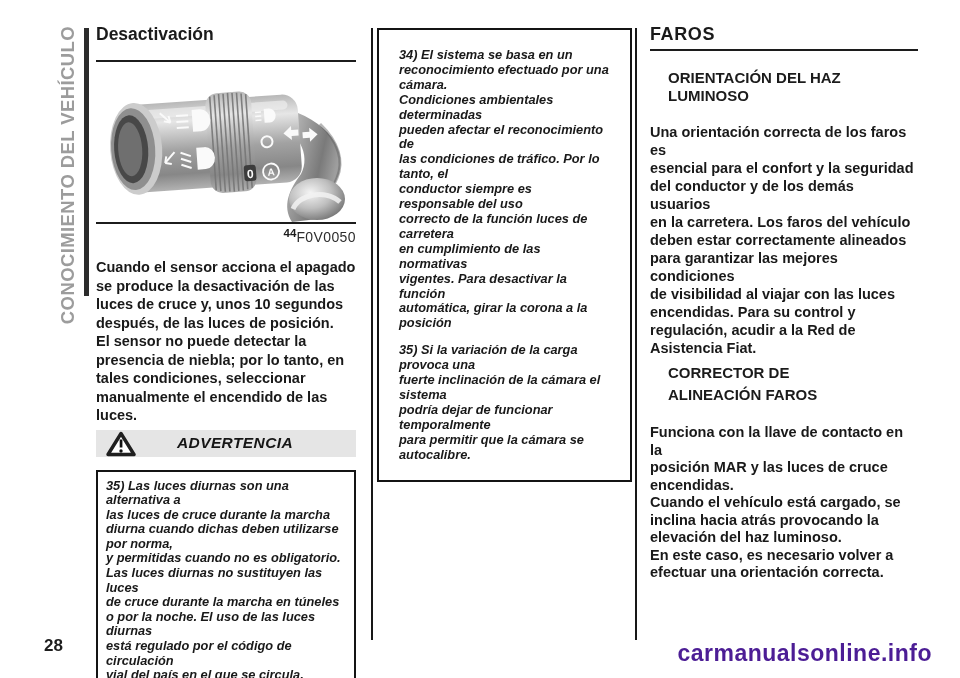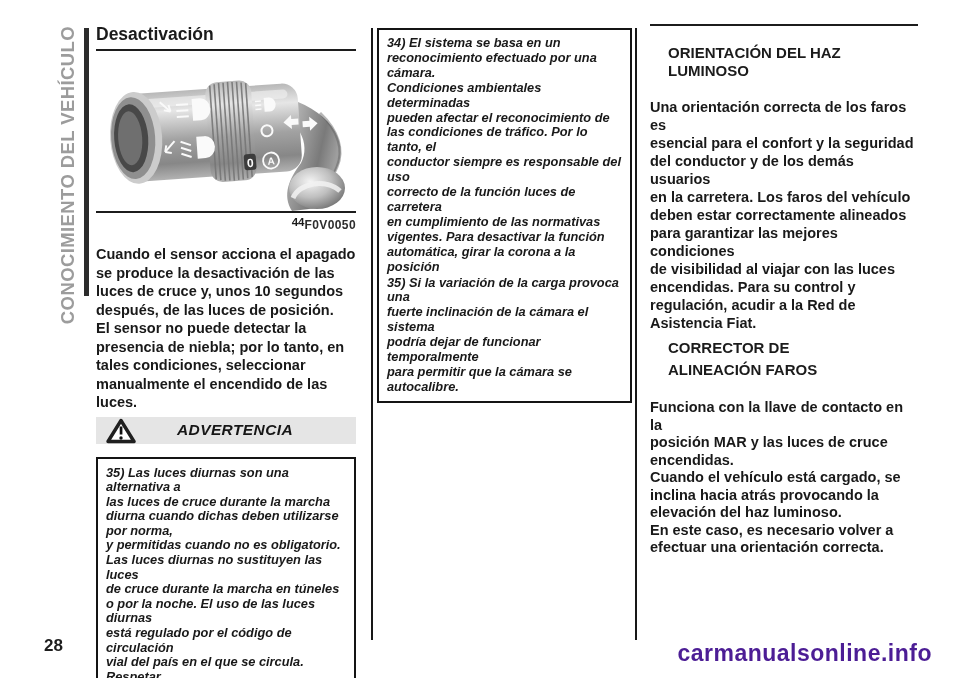--- a/index.html
+++ b/index.html
@@ -30,31 +30,31 @@
   }
 
   
   .vrule { position:absolute; top:28px; height:612px; width:2px; background:#181818; }
   .vrule.r1 { left:371px; }
   .vrule.r2 { left:635px; }
 
   
   .col1 { position:absolute; left:96px; top:24px; width:260px; }
   .col1 h2 {
-    margin:0 0 5px 0; font-size:17.5px; line-height:20px; font-weight:bold; color:#1b1b1b;
+    margin:0 0 16px 0; font-size:17.5px; line-height:20px; font-weight:bold; color:#1b1b1b;
   }
   .title-rule { height:2px; background:#1c1c1c; margin:0 0 4px 0; }
   .fig { position:relative; height:156px; margin:0; }
   .fig svg { position:absolute; left:0; top:0; }
   .fig-rule { height:2px; background:#1c1c1c; }
   .fig-caption {
     display:flex; justify-content:flex-end; align-items:flex-start; padding-top:3px;
   }
   .fig-num { font-size:11.5px; font-weight:bold; color:#1b1b1b; }
-  .fig-code { font-size:12px; font-weight:bold; color:#2d2d2d; letter-spacing:0.4px; padding-top:2px; }
+  .fig-code { font-size:14px; font-weight:normal; color:#2d2d2d; letter-spacing:0.4px; padding-top:2px; }
   .body1 {
     margin:13px 0 0 0; font-size:14.5px; font-weight:bold; line-height:18.5px; color:#191919;
   }
   .warn-bar {
     margin-top:5px; height:27px; background:#e5e5e5; display:flex; align-items:center; position:relative;
   }
   .warn-tri { position:absolute; left:10px; top:1px; }
   .warn-label {
     margin:0 auto; font-style:italic; font-weight:bold; font-size:15.5px;
     letter-spacing:0.4px; color:#161616; padding-left:18px;
@@ -63,21 +63,21 @@
     margin-top:13px; border:2px solid #141414; padding:7px 8px;
     font-style:italic; font-weight:bold; font-size:12.8px; line-height:14.6px; color:#191919;
   }
 
   
   .note-box {
     position:absolute; left:377px; top:28px; width:255px; box-sizing:border-box;
     border:2px solid #141414; padding:6px 8px;
     font-style:italic; font-weight:bold; font-size:12.8px; line-height:14.9px; color:#191919;
   }
-  .note-box p { margin:0; }
+  .note-box p { margin:12px; }
   .note-box .second { margin-top:1px; }
   .icon-line { display:flex; align-items:center; gap:5px; height:15px; }
   .icon-line svg { flex:0 0 auto; }
 
   
   .col3 { position:absolute; left:650px; top:24px; width:268px; }
   .col3 h1 {
     margin:0 0 5px 0; font-size:18px; line-height:20px; font-weight:bold;
     letter-spacing:0.6px; color:#1a1a1a;
   }
@@ -240,20 +240,21 @@
 en cumplimiento de las normativas
 vigentes. Para desactivar la función
 automática, girar la corona a la posición</p>
     <p class="pre second">35) Si la variación de la carga provoca una
 fuerte inclinación de la cámara el sistema
 podría dejar de funcionar temporalmente
 para permitir que la cámara se autocalibre.</p>
   </div>
 
   <div class="col3">
+    <h1>FAROS</h1>
     <div class="faros-rule"></div>
     <h3 class="pre">ORIENTACIÓN DEL HAZ
 LUMINOSO</h3>
     <p class="pre">Una orientación correcta de los faros es
 esencial para el confort y la seguridad
 del conductor y de los demás usuarios
 en la carretera. Los faros del vehículo
 deben estar correctamente alineados
 para garantizar las mejores condiciones
 de visibilidad al viajar con las luces

